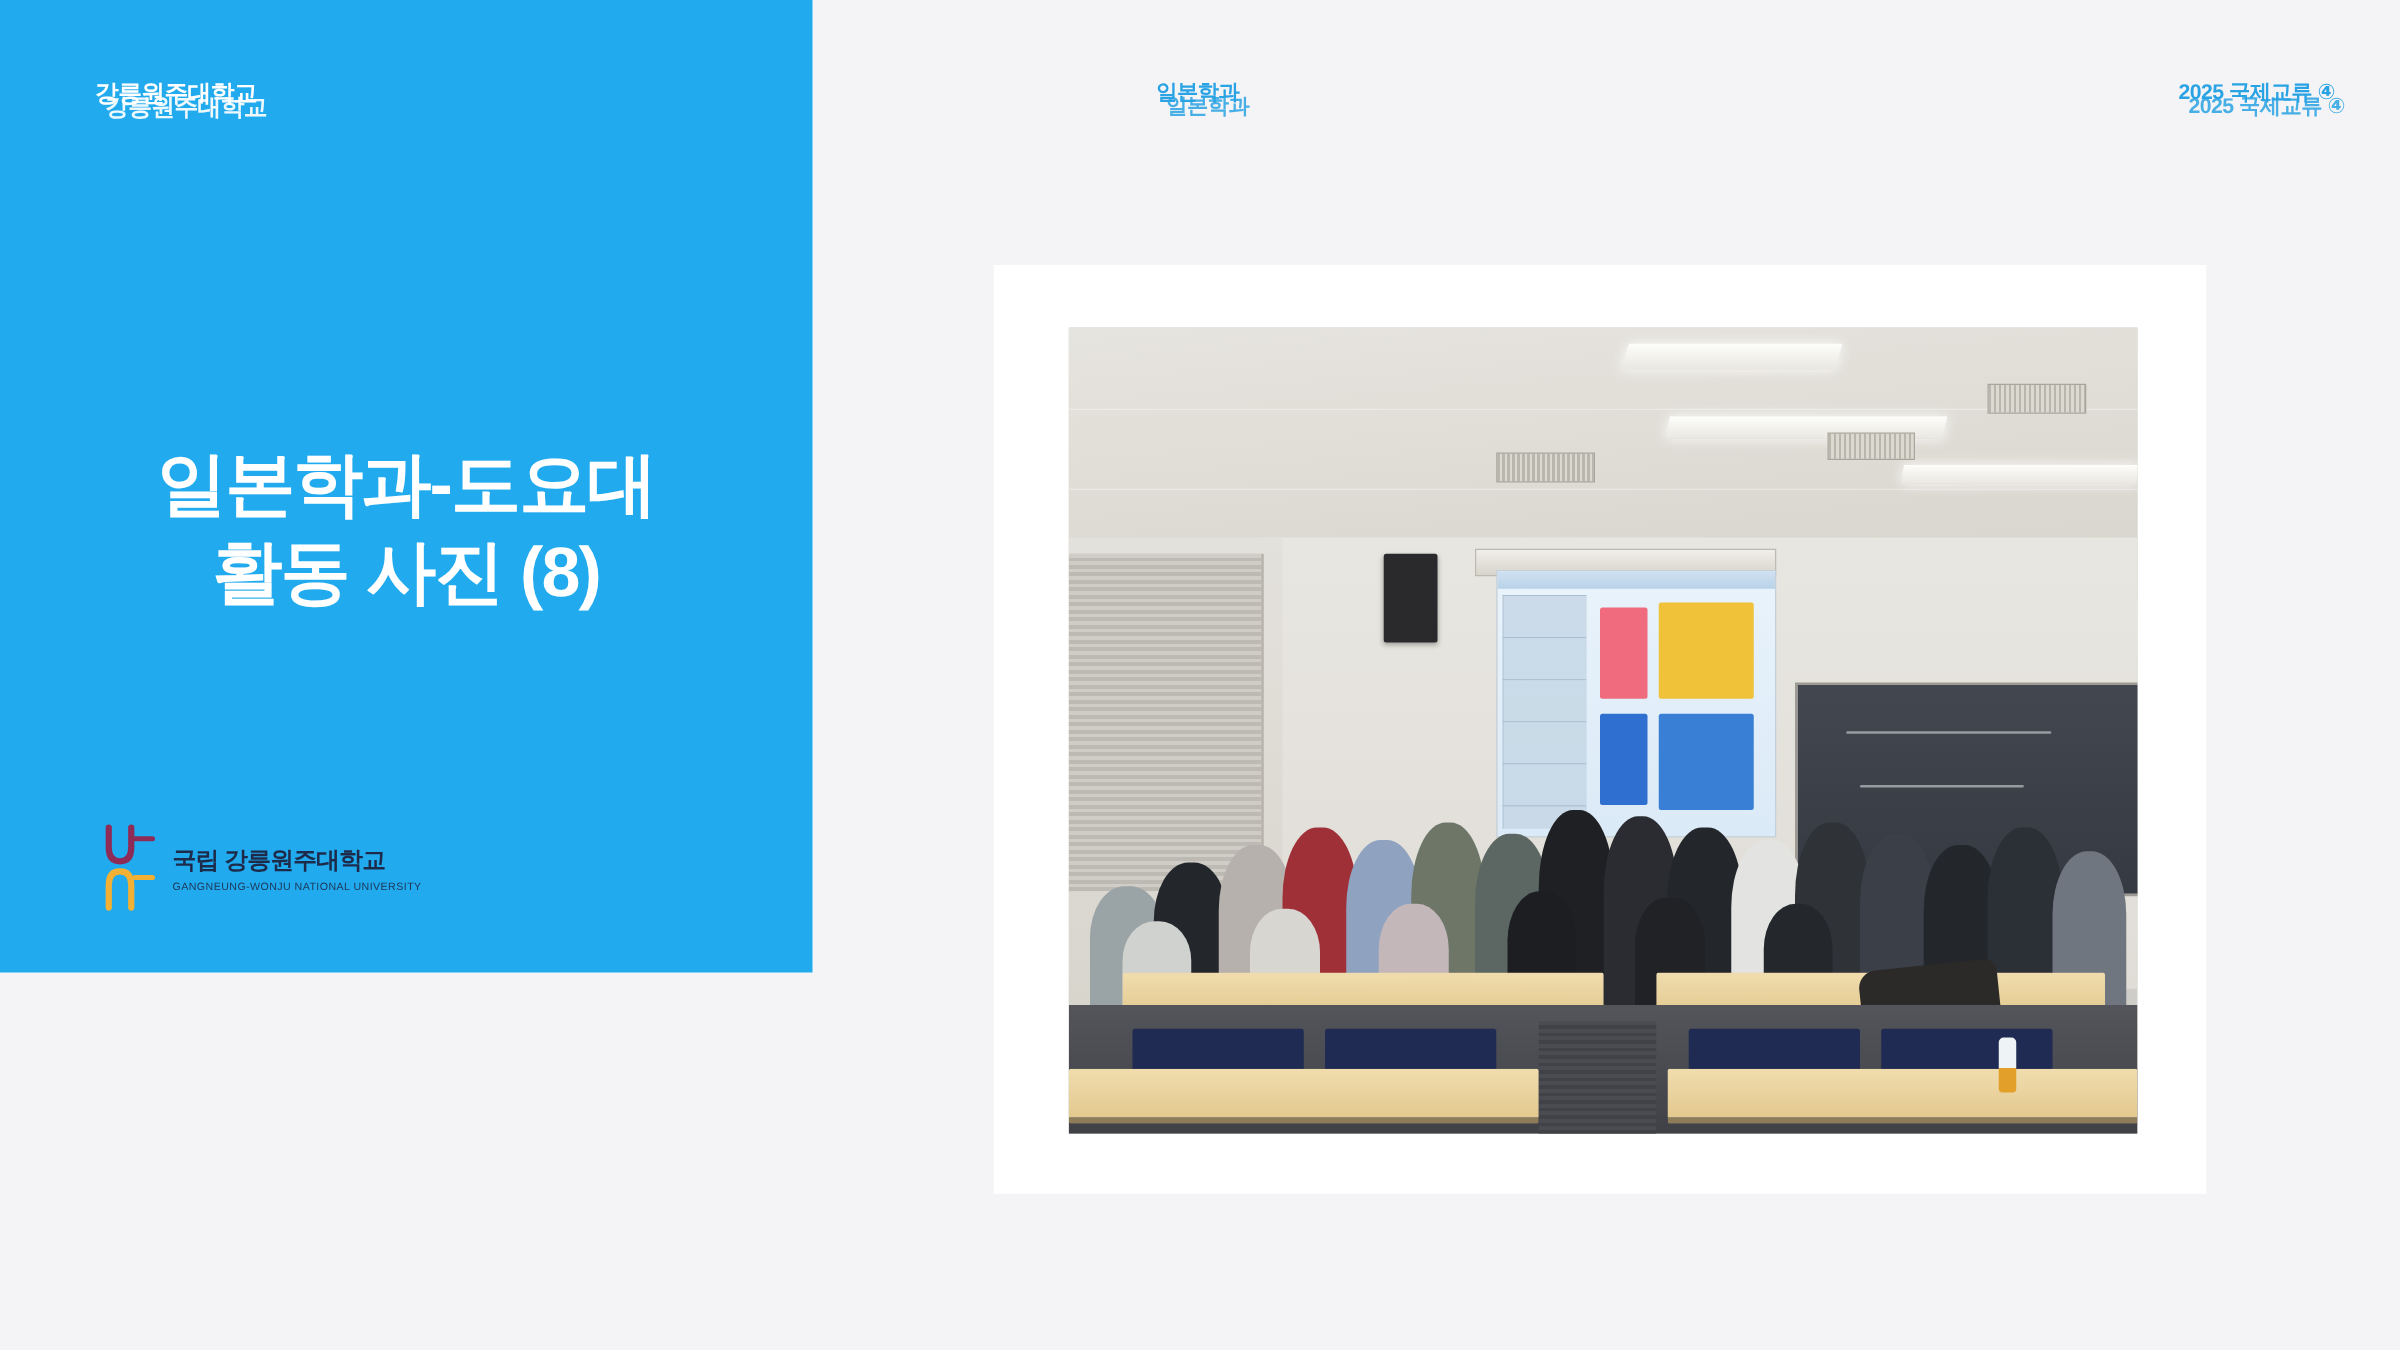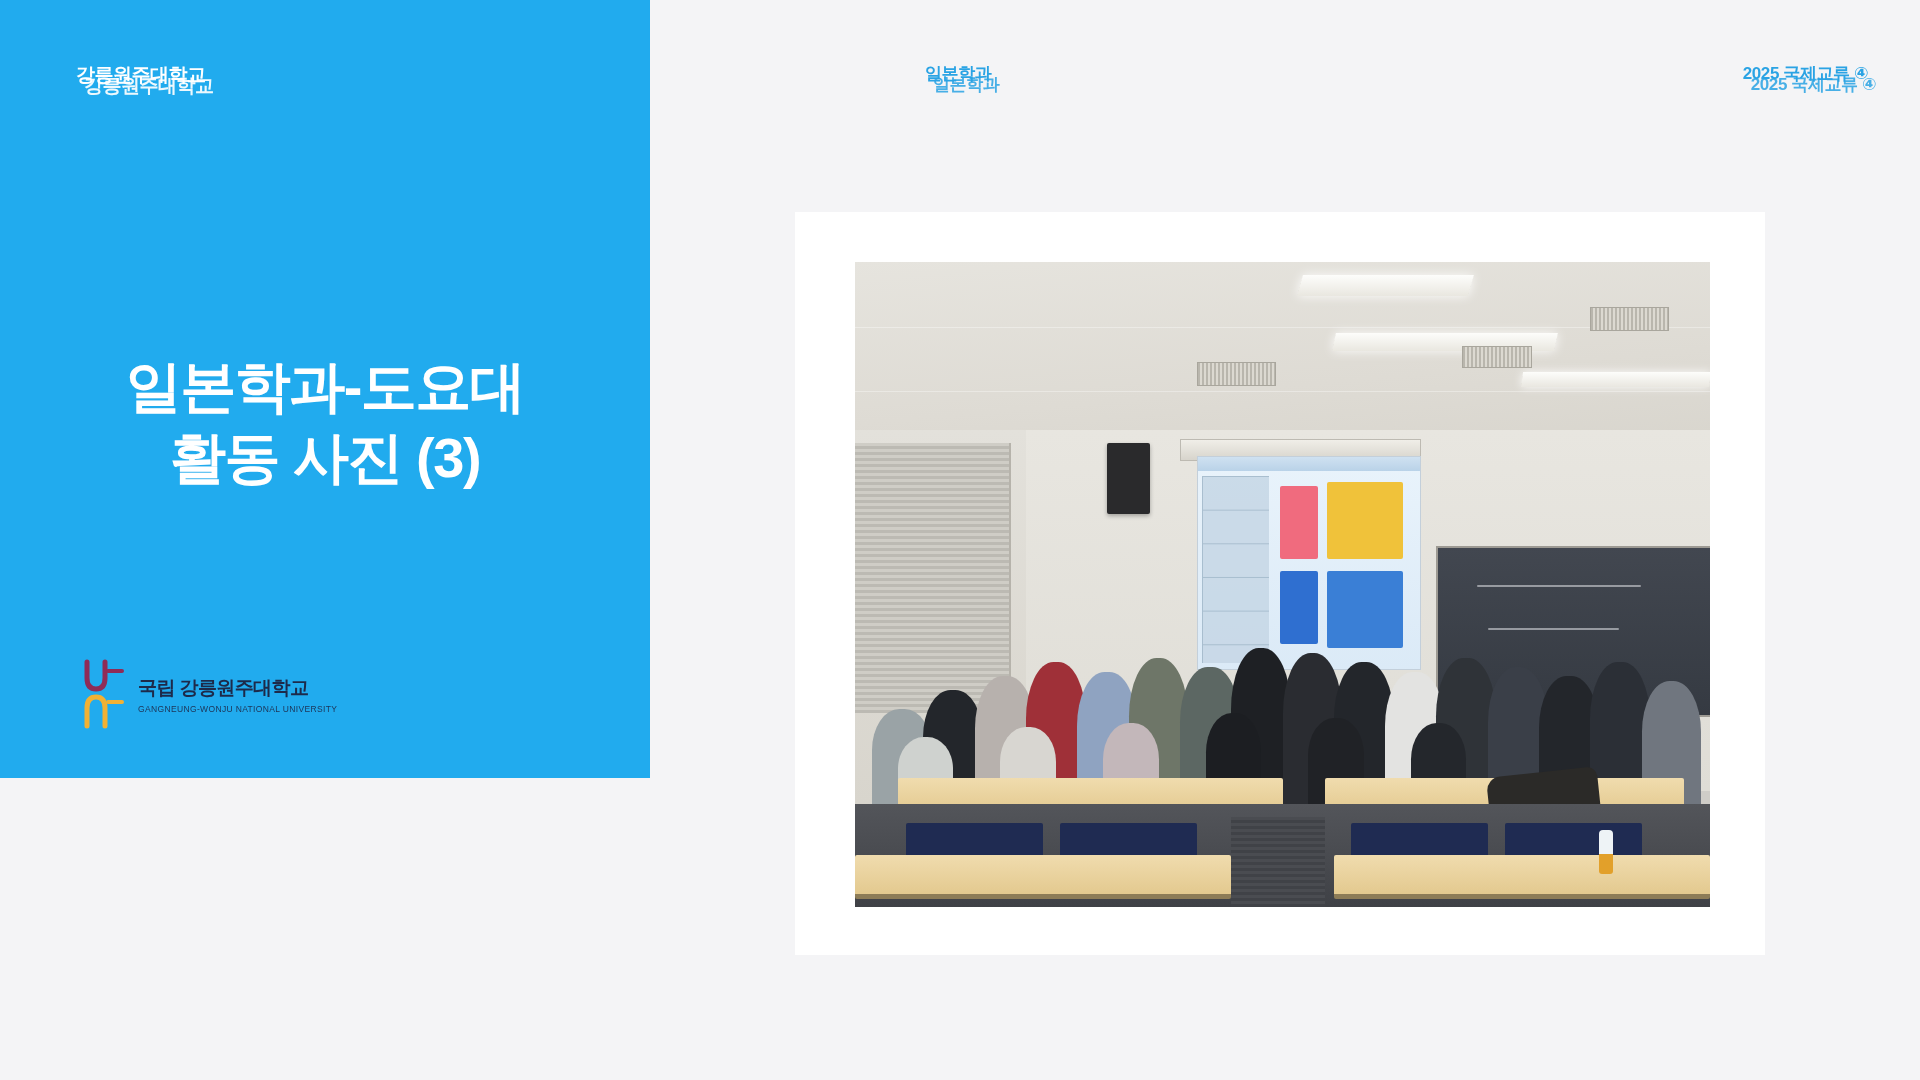--- a/index.html
+++ b/index.html
@@ -123,21 +123,21 @@
 
   <div class="left-panel">
 
     <div class="brand-top">
       <span>강릉원주대학교</span>
       <span class="ghost">강릉원주대학교</span>
     </div>
 
     <div class="title-block">
       <div class="title-line">일본학과-도요대</div>
-      <div class="title-line">활동 사진 (3)</div>
+      <div class="title-line">활동 사진 (8)</div>
     </div>
 
     <div class="uni-logo">
       <div class="logo-mark">
         <svg width="46" height="72" viewBox="0 0 46 72" aria-hidden="true">
           <path d="M9 4 V20 Q9 31 18 31 Q27 31 27 20 V4" fill="none" stroke="#8f2b57" stroke-width="5" stroke-linecap="round"></path>
           <line x1="30" y1="13" x2="44" y2="13" stroke="#8f2b57" stroke-width="4" stroke-linecap="round"></line>
           <path d="M9 68 V50 Q9 39 18 39 Q27 39 27 50 V68" fill="none" stroke="#f2b134" stroke-width="5" stroke-linecap="round"></path>
           <line x1="30" y1="44" x2="44" y2="44" stroke="#f2b134" stroke-width="4" stroke-linecap="round"></line>
         </svg>

